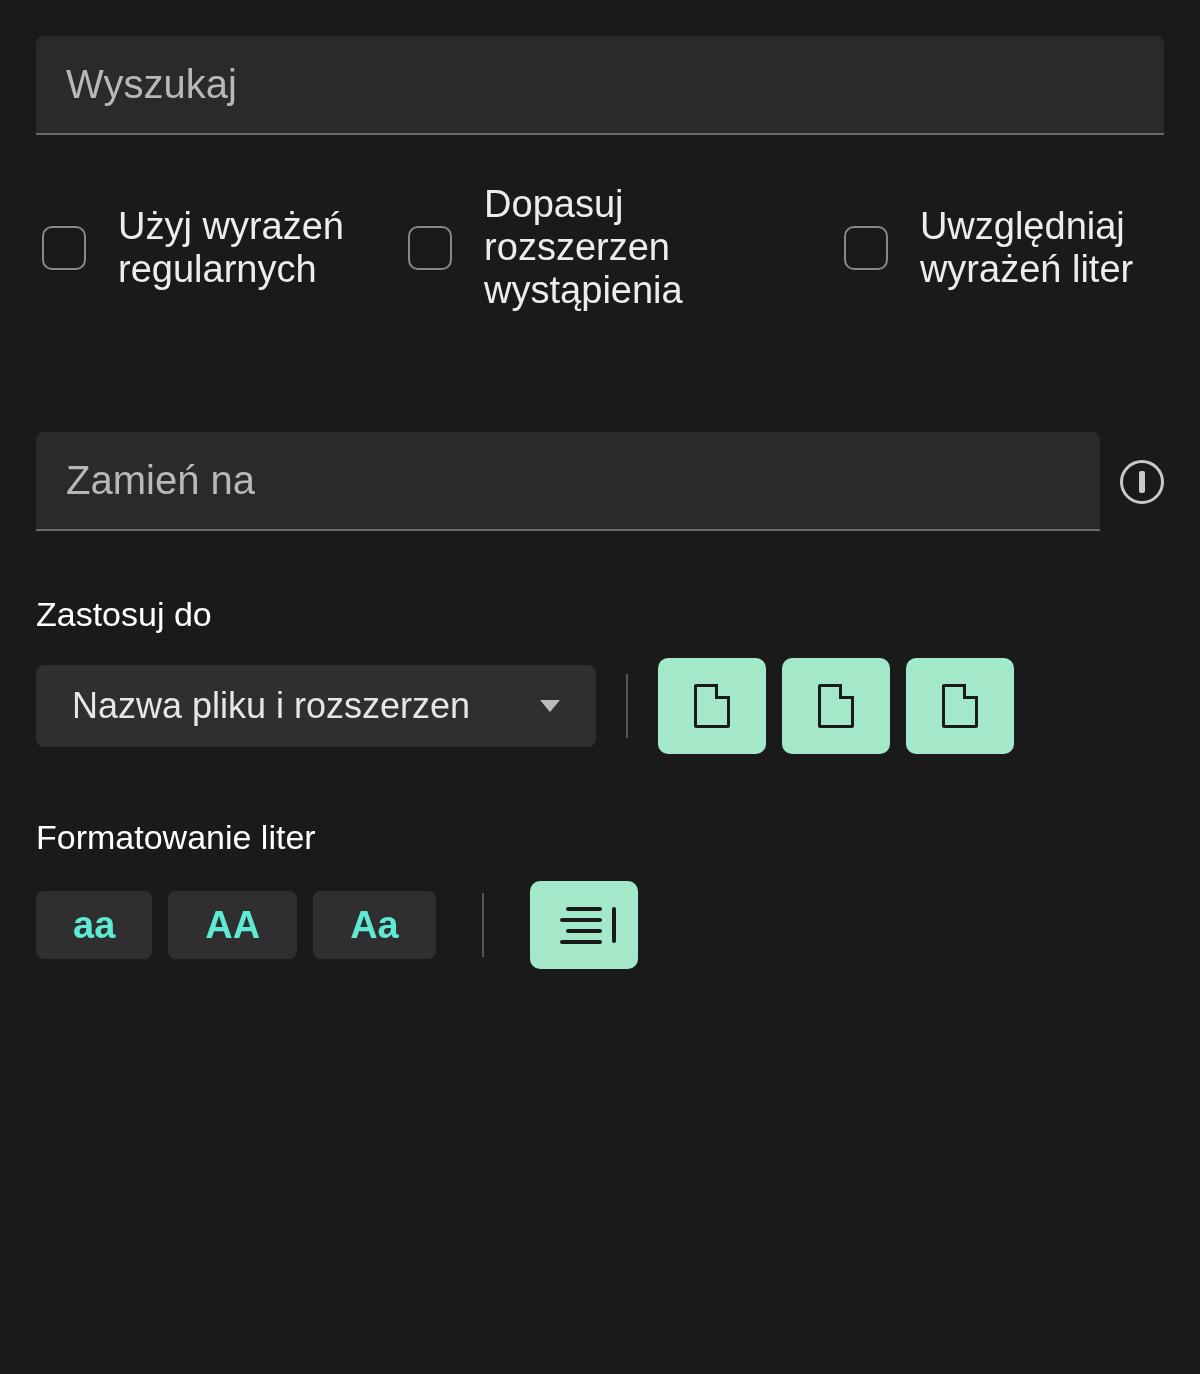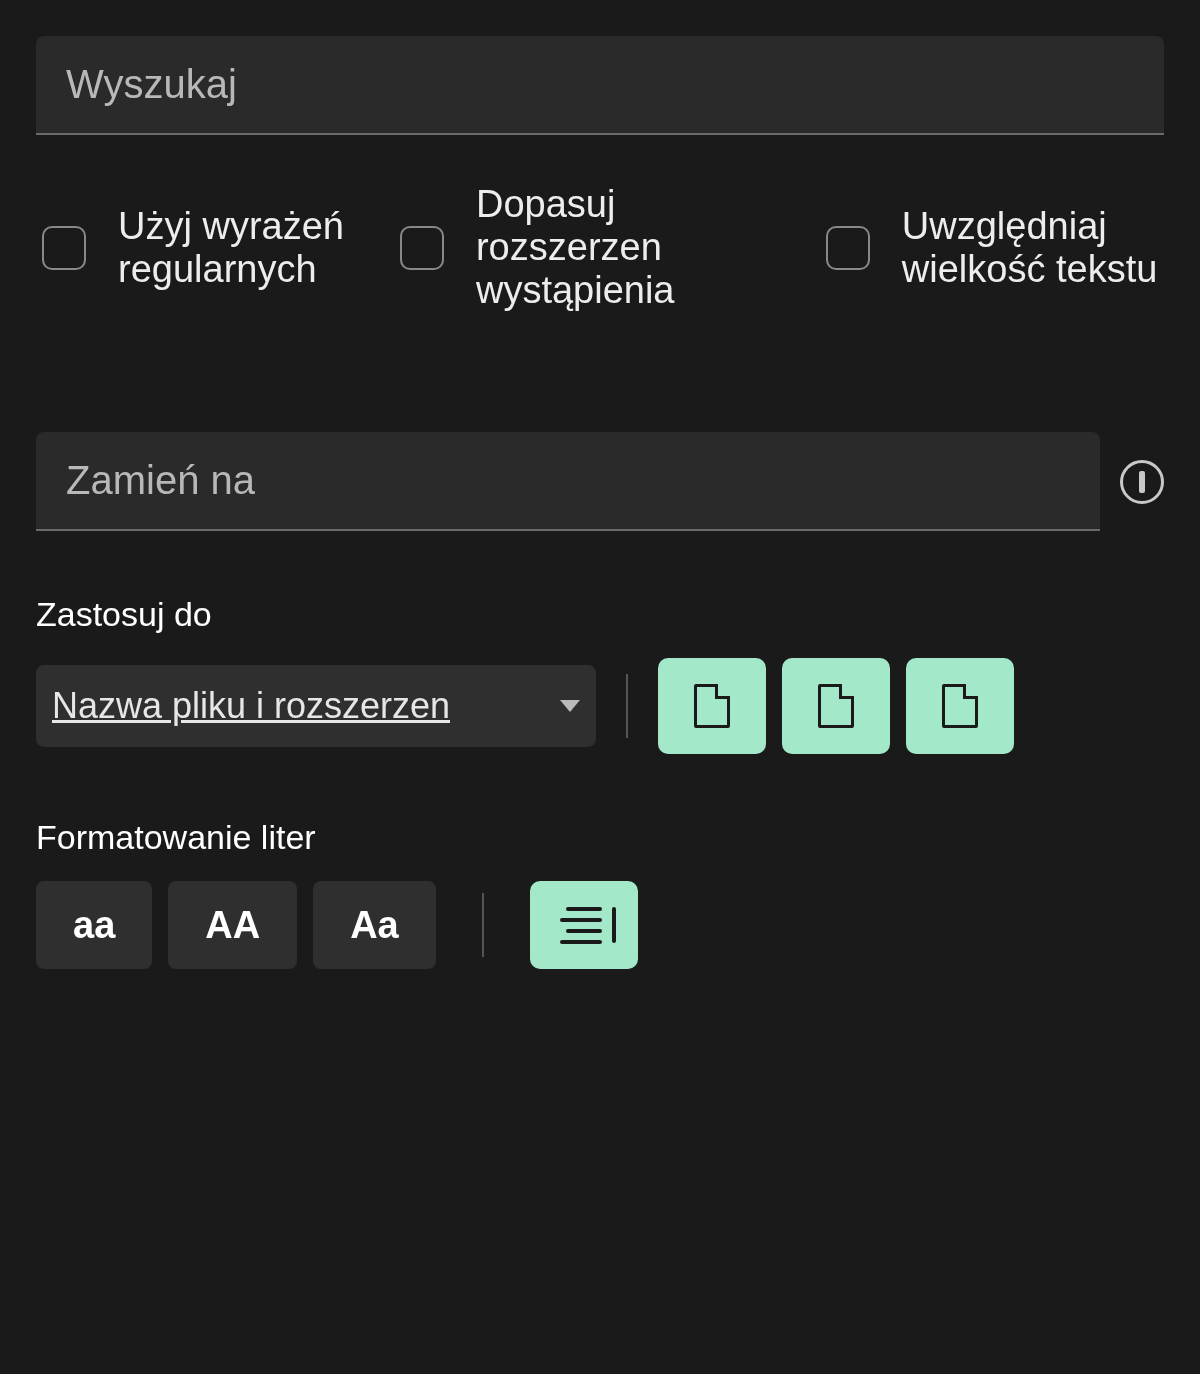--- a/index.html
+++ b/index.html
@@ -80,27 +80,26 @@
       margin-bottom: 24px;
     }
     .apply-row {
       display: flex;
       align-items: center;
       gap: 0;
     }
     .select {
       background: #2f2f2f;
       border-radius: 8px;
-      padding: 20px 16px;
+      padding: 20px 36px;
       display: flex;
       align-items: center;
       justify-content: space-between;
       width: 560px;
       cursor: pointer;
-      text-decoration: underline;
     }
     .select-text {
       font-size: 36px;
       color: #e6e6e6;
       white-space: nowrap;
       overflow: hidden;
       text-overflow: ellipsis;
     }
     .chevron {
       width: 0;
@@ -154,25 +153,25 @@
       display: flex;
       align-items: center;
       gap: 16px;
     }
     .fmt-btn {
       background: #2f2f2f;
       border-radius: 8px;
       padding: 18px 37px;
       font-size: 38px;
       font-weight: 600;
-      color: #ffffff;
+      color: #5eead4;
       cursor: pointer;
       border: none;
       min-width: 100px;
-      height: 88px;
+      height: 68px;
       display: flex;
       align-items: center;
       justify-content: center;
     }
     .fmt-btn.wide { min-width: 170px; }
     .list-icon {
       width: 48px;
       height: 36px;
       position: relative;
     }
@@ -214,21 +213,21 @@
   <div class="checkbox-row">
     <div class="checkbox-box"></div>
     <span class="checkbox-label">Użyj wyrażeń regularnych</span>
   </div>
   <div class="checkbox-row">
     <div class="checkbox-box"></div>
     <span class="checkbox-label">Dopasuj rozszerzen wystąpienia</span>
   </div>
   <div class="checkbox-row">
     <div class="checkbox-box"></div>
-    <span class="checkbox-label">Uwzględniaj wielkość tekstu</span>
+    <span class="checkbox-label">Uwzględniaj wyrażeń liter</span>
   </div>
 </div>
 
 
 <div class="replace-row">
   <input class="text-input" type="text" placeholder="Zamień na" style="">
   <div class="info-btn">
     <div class="info-btn-inner"></div>
   </div>
 </div>

